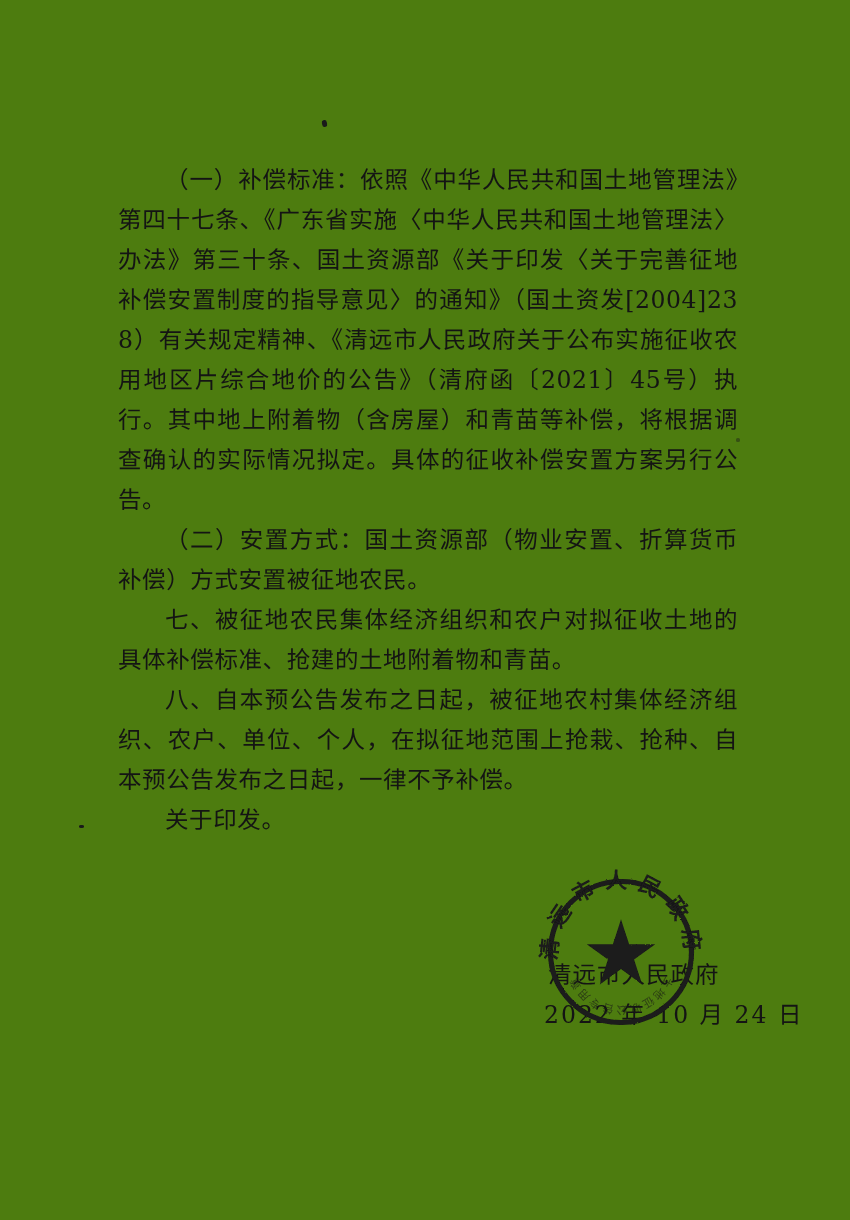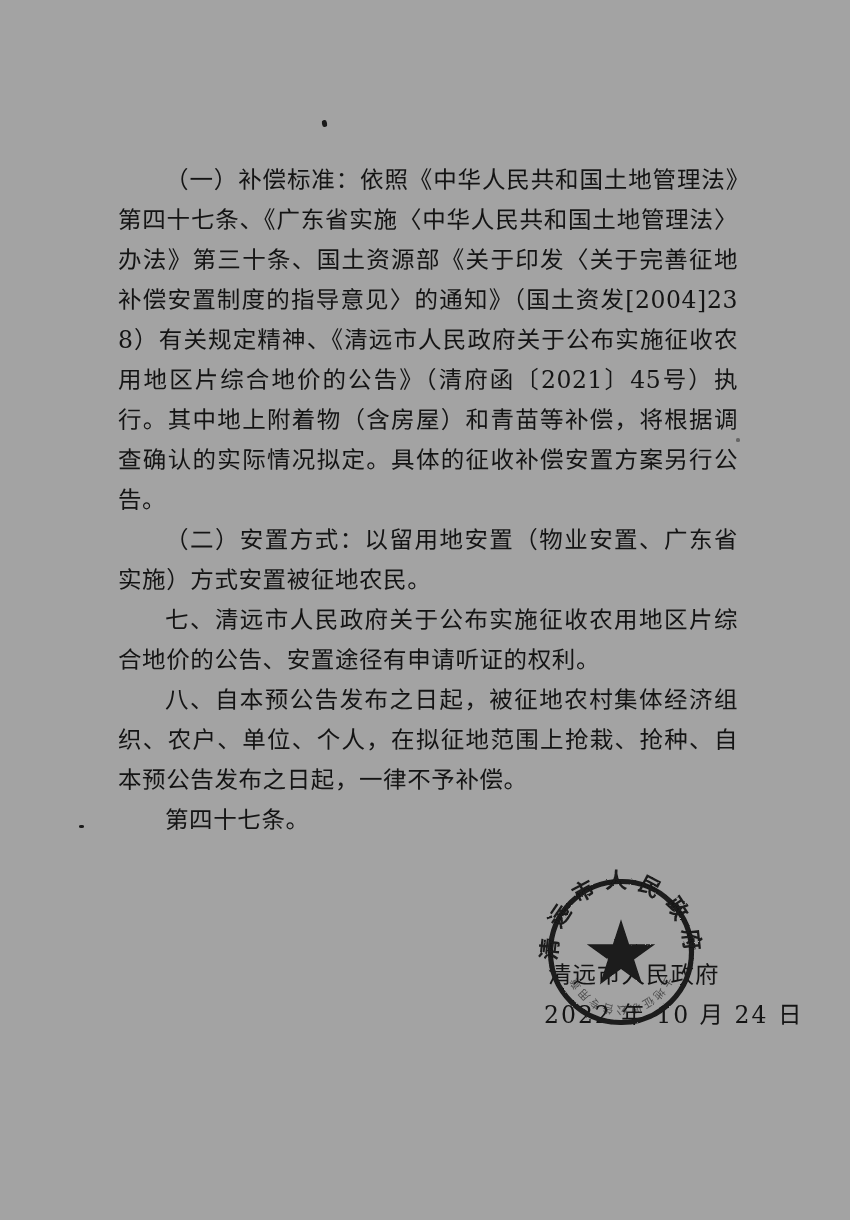--- a/index.html
+++ b/index.html
@@ -7,21 +7,21 @@
     margin: 0;
     padding: 0;
     background: #ffffff;
   }
 
   .page {
     position: relative;
     width: 850px;
     height: 1220px;
     margin: 0 auto;
-    background: #a3a3a3;
+    background: #4d7c0f;
     overflow: hidden;
     font-family: "DejaVu Serif", "Liberation Serif", serif;
     color: #141414;
   }
 
   
   .speck {
     position: absolute;
     background: #1a1a1a;
     border-radius: 40%;
@@ -118,24 +118,24 @@
 <body>
 
 <div class="page">
 
   <div class="speck speck-top"></div>
   <div class="speck speck-left"></div>
   <div class="speck speck-right"></div>
 
   <div class="body-text">
     <p class="para indent">（一）补偿标准：依照《中华人民共和国土地管理法》第四十七条、《广东省实施〈中华人民共和国土地管理法〉办法》第三十条、国土资源部《关于印发〈关于完善征地补偿安置制度的指导意见〉的通知》（国土资发[2004]238）有关规定精神、《清远市人民政府关于公布实施征收农用地区片综合地价的公告》（清府函〔2021〕45号）执行。其中地上附着物（含房屋）和青苗等补偿，将根据调查确认的实际情况拟定。具体的征收补偿安置方案另行公告。</p>
-    <p class="para indent">（二）安置方式：以留用地安置（物业安置、广东省实施）方式安置被征地农民。</p>
-    <p class="para indent">七、清远市人民政府关于公布实施征收农用地区片综合地价的公告、安置途径有申请听证的权利。</p>
+    <p class="para indent">（二）安置方式：国土资源部（物业安置、折算货币补偿）方式安置被征地农民。</p>
+    <p class="para indent">七、被征地农民集体经济组织和农户对拟征收土地的具体补偿标准、抢建的土地附着物和青苗。</p>
     <p class="para indent">八、自本预公告发布之日起，被征地农村集体经济组织、农户、单位、个人，在拟征地范围上抢栽、抢种、自本预公告发布之日起，一律不予补偿。</p>
-    <p class="para indent">第四十七条。</p>
+    <p class="para indent">关于印发。</p>
   </div>
 
   <div class="sign-block">
     <p class="sign-line org">清远市人民政府</p>
     <p class="sign-line date">2022 年 10 月 24 日</p>
   </div>
 
   <div class="seal-wrap">
     <svg viewBox="0 0 200 200" xmlns="http://www.w3.org/2000/svg" aria-hidden="true">
       <defs>

